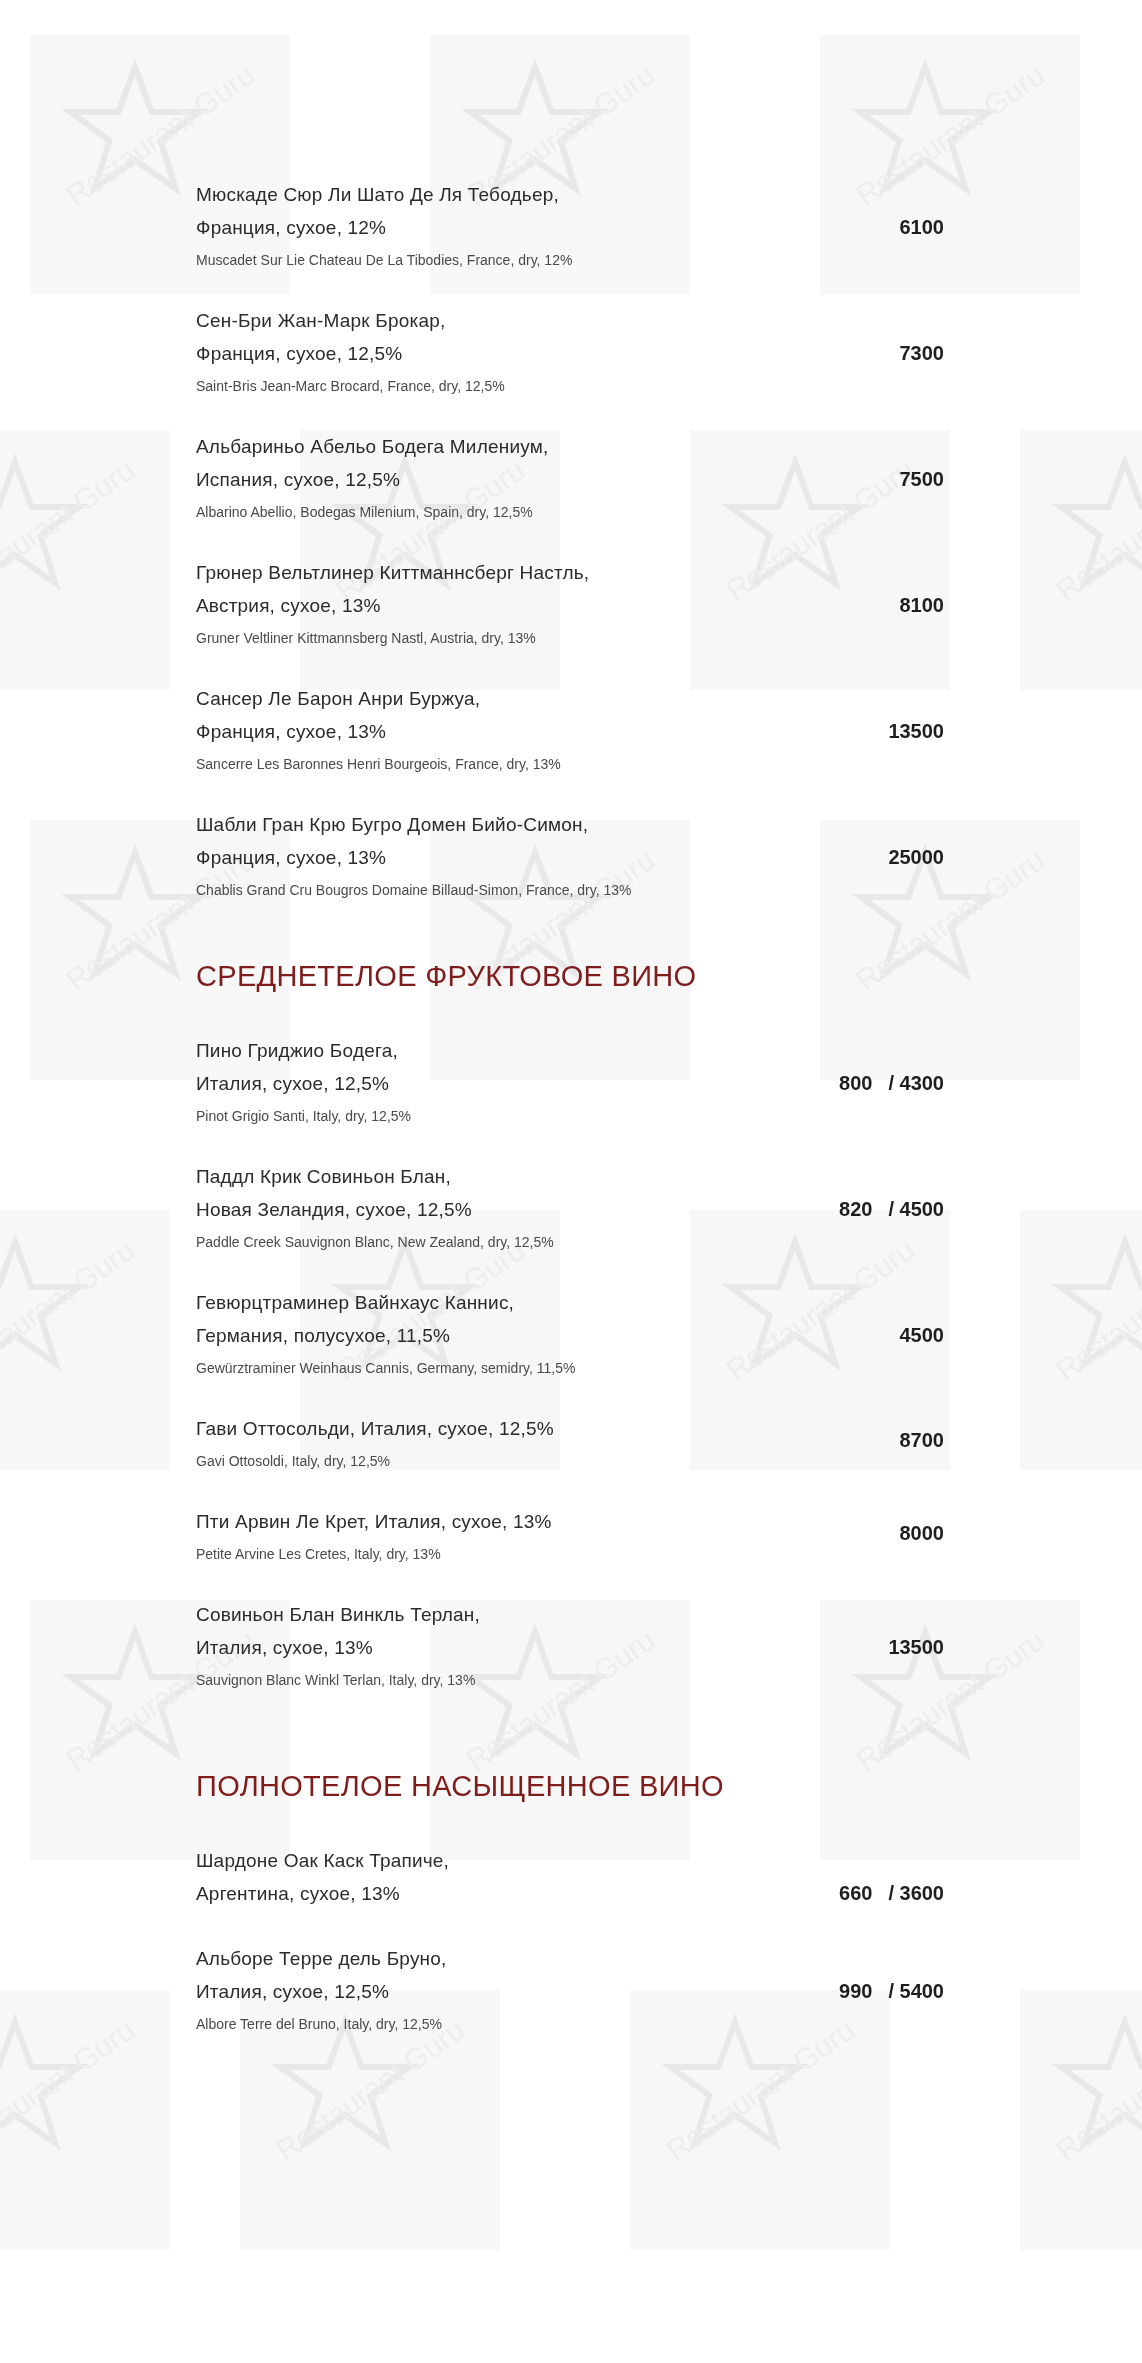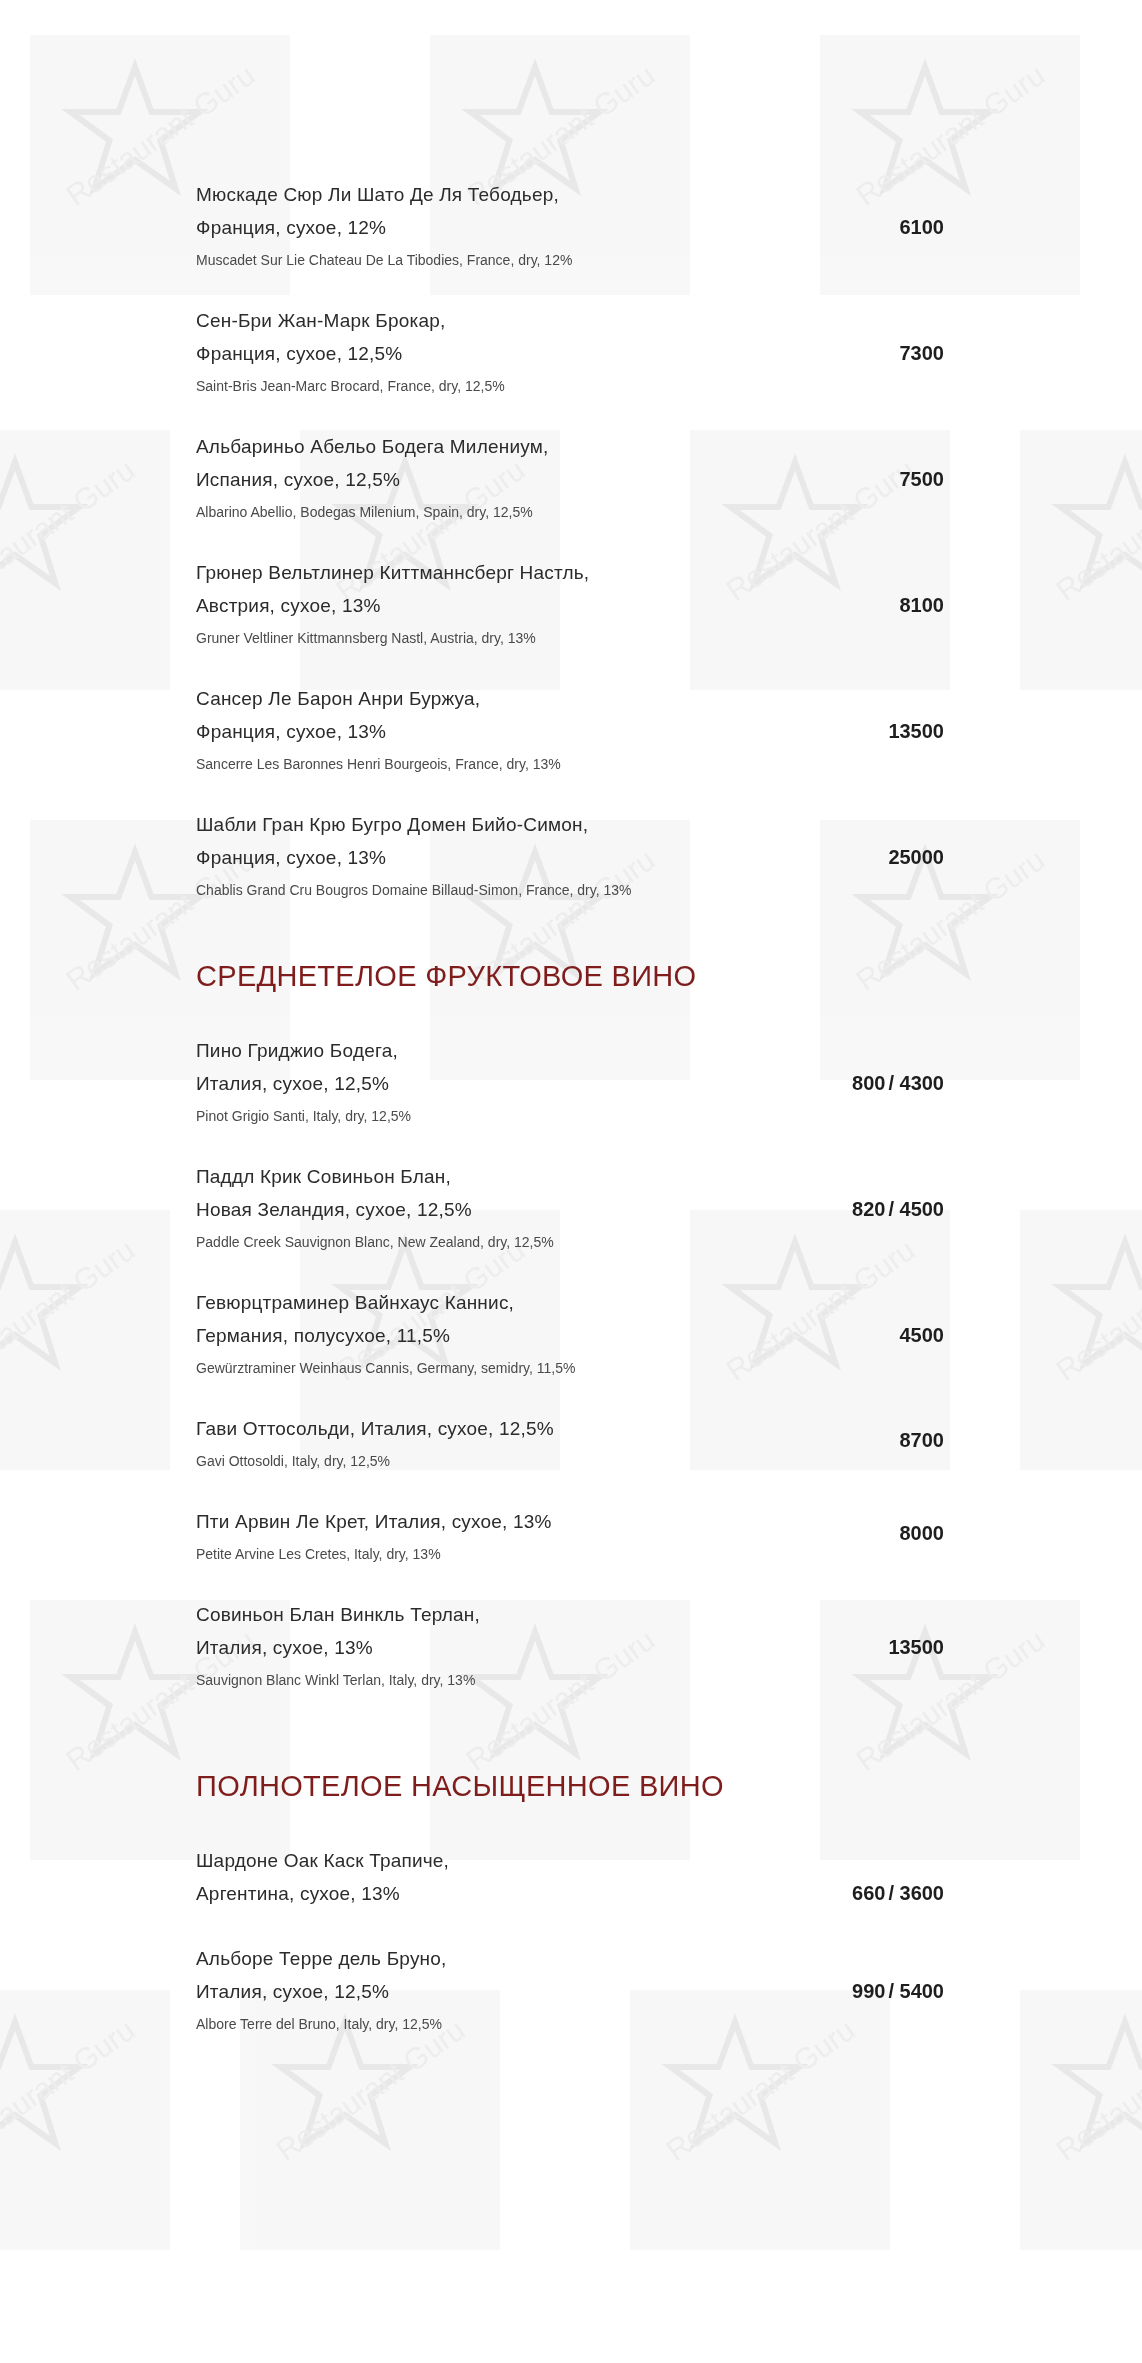--- a/index.html
+++ b/index.html
@@ -34,21 +34,21 @@
     position: absolute; right: 0;
     font-size: 20px; font-weight: bold; color: #1e1e1e; white-space: nowrap;
     line-height: 33px;
   }
   .item.two-line .price { top: 33px; }
   .item.one-line .price { top: 12px; }
   .section-title {
     font-size: 29px; line-height: 36px; color: #7f1d1d; letter-spacing: 0.3px;
     margin: 56px 0 40px 0;
   }
-  .price .slash { margin-left: 3px; }
+  .price .slash { margin-left: 16px; }
 </style>
 </head>
 <body>
 
 <div class="wm-layer">
   <div class="wm-tile" style="left:30px;top:35px;">
     <svg viewBox="0 0 100 100">
         <path d="M50 8 L61 38 L93 38 L67 57 L77 89 L50 70 L23 89 L33 57 L7 38 L39 38 Z" fill="none" stroke="#e6e6e6" stroke-width="4"></path>
       </svg>
     <span class="wm-text">Restaurant Guru</span>

